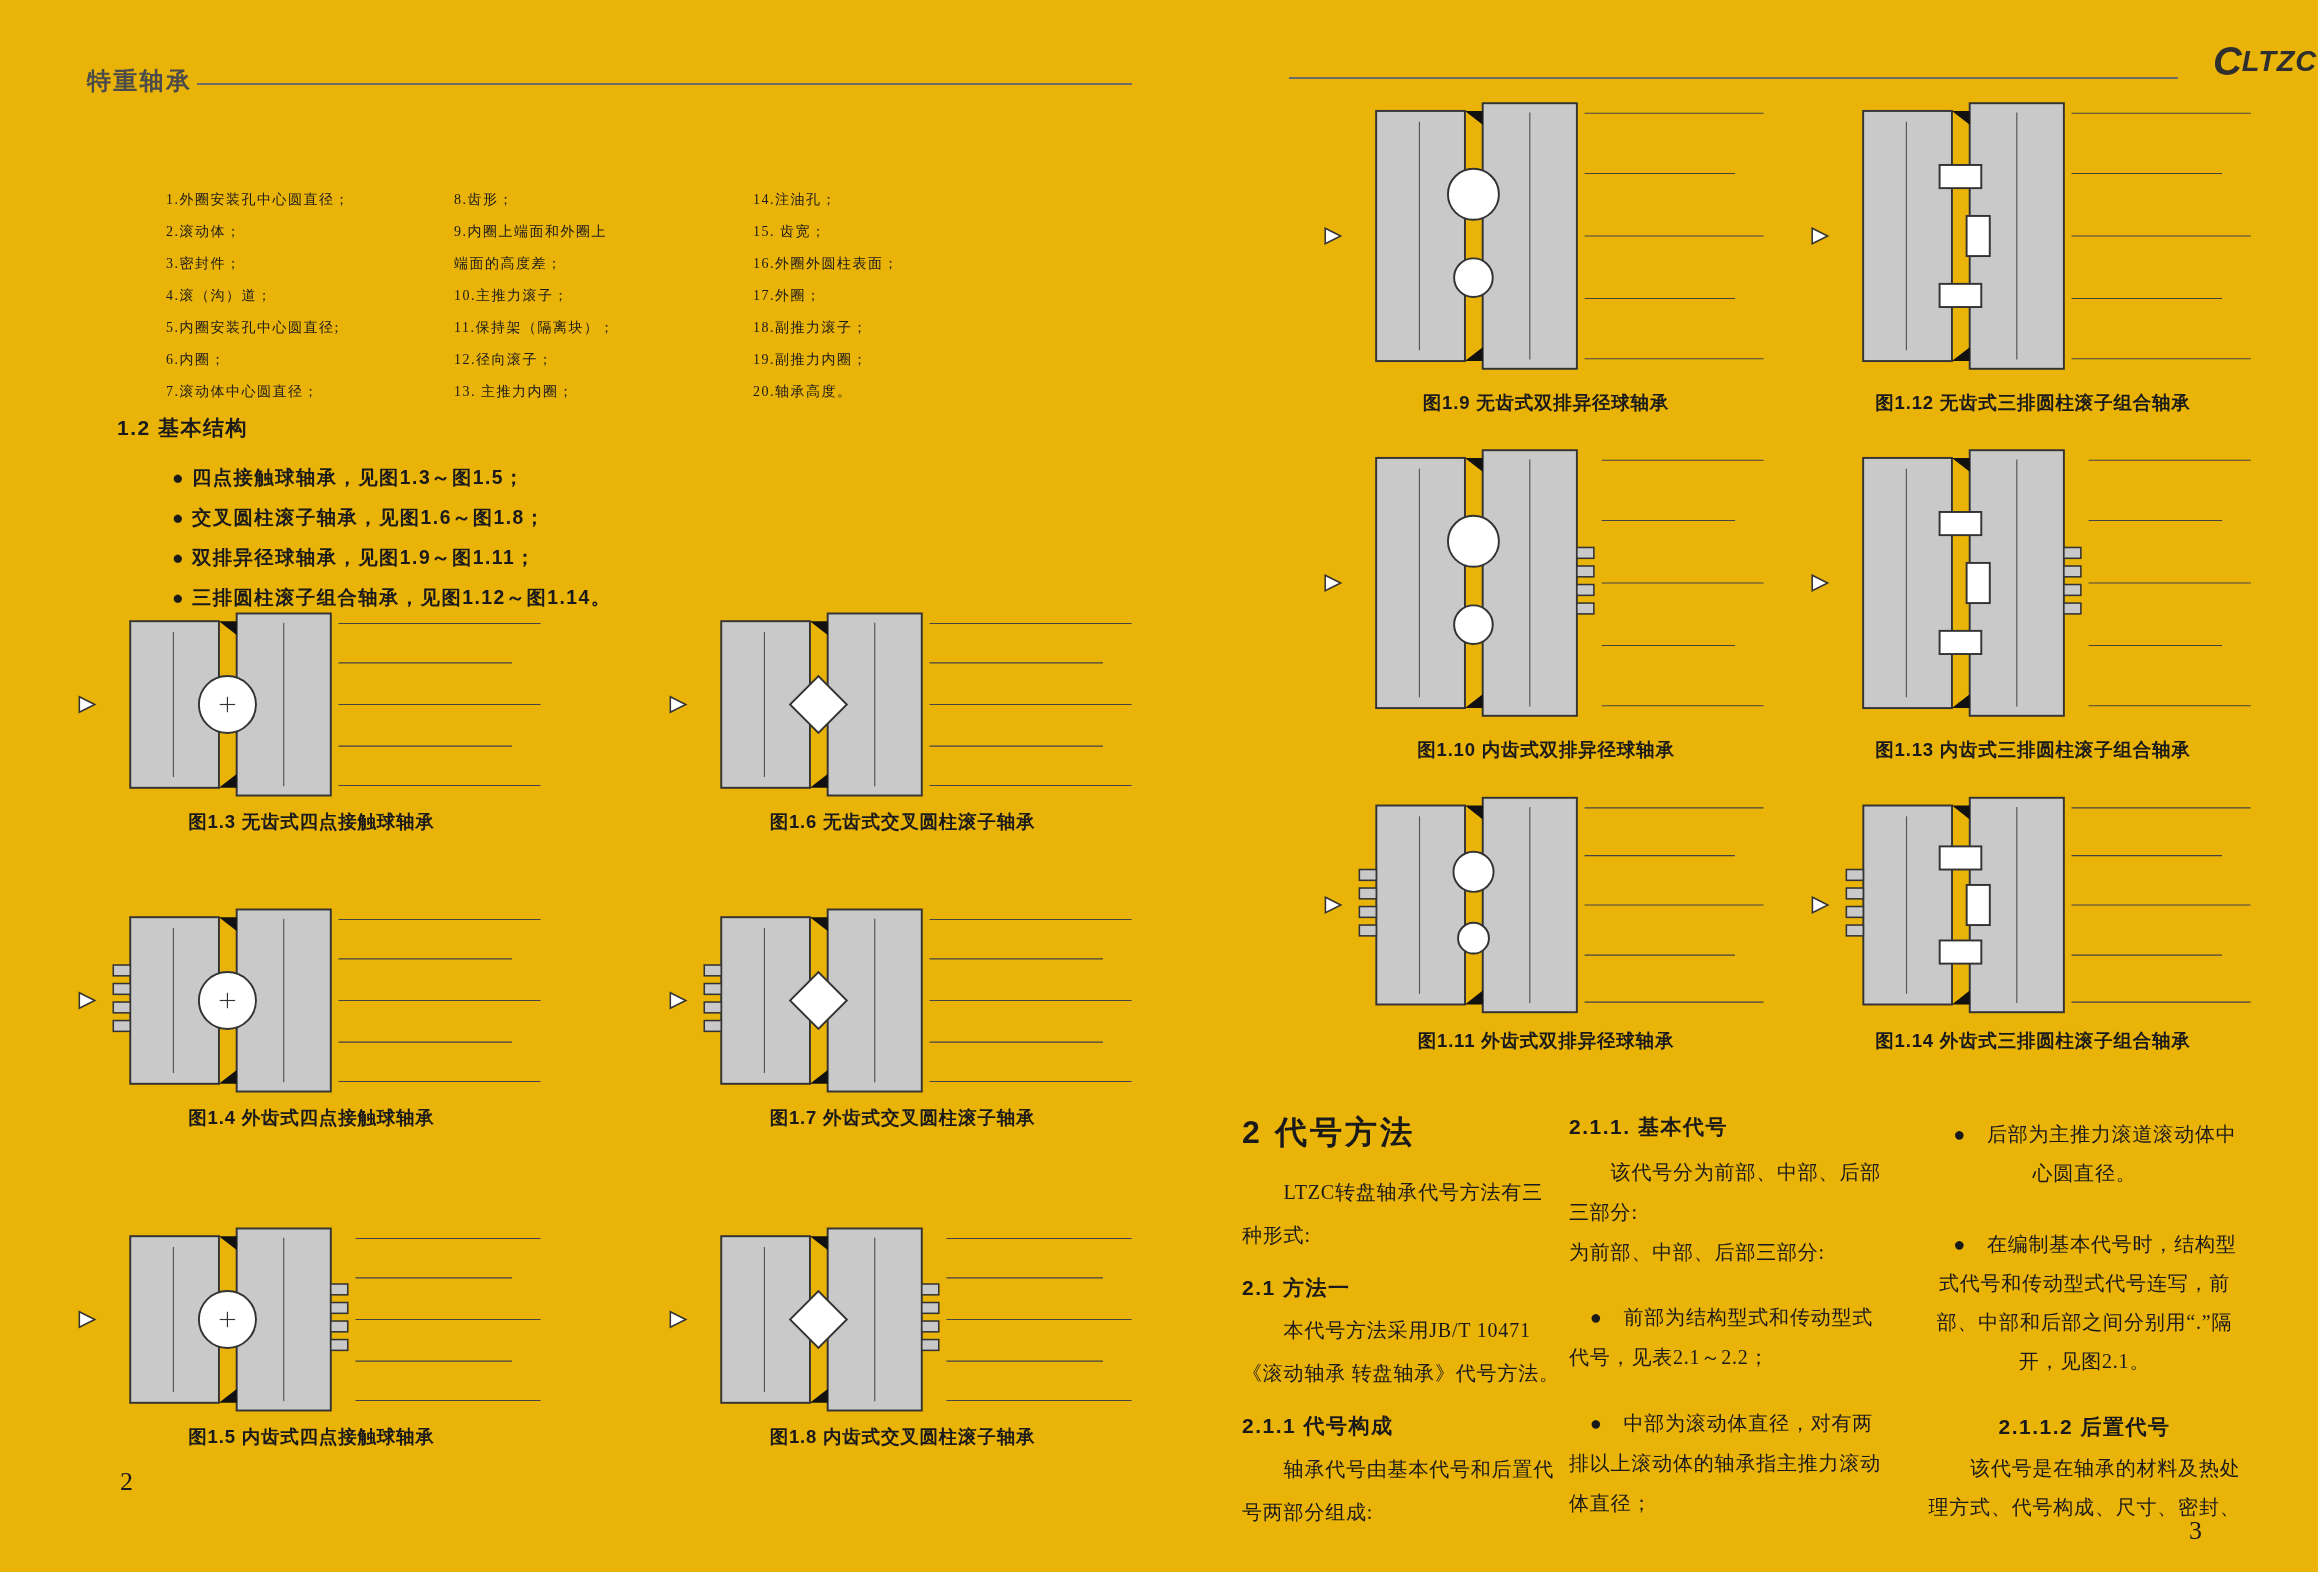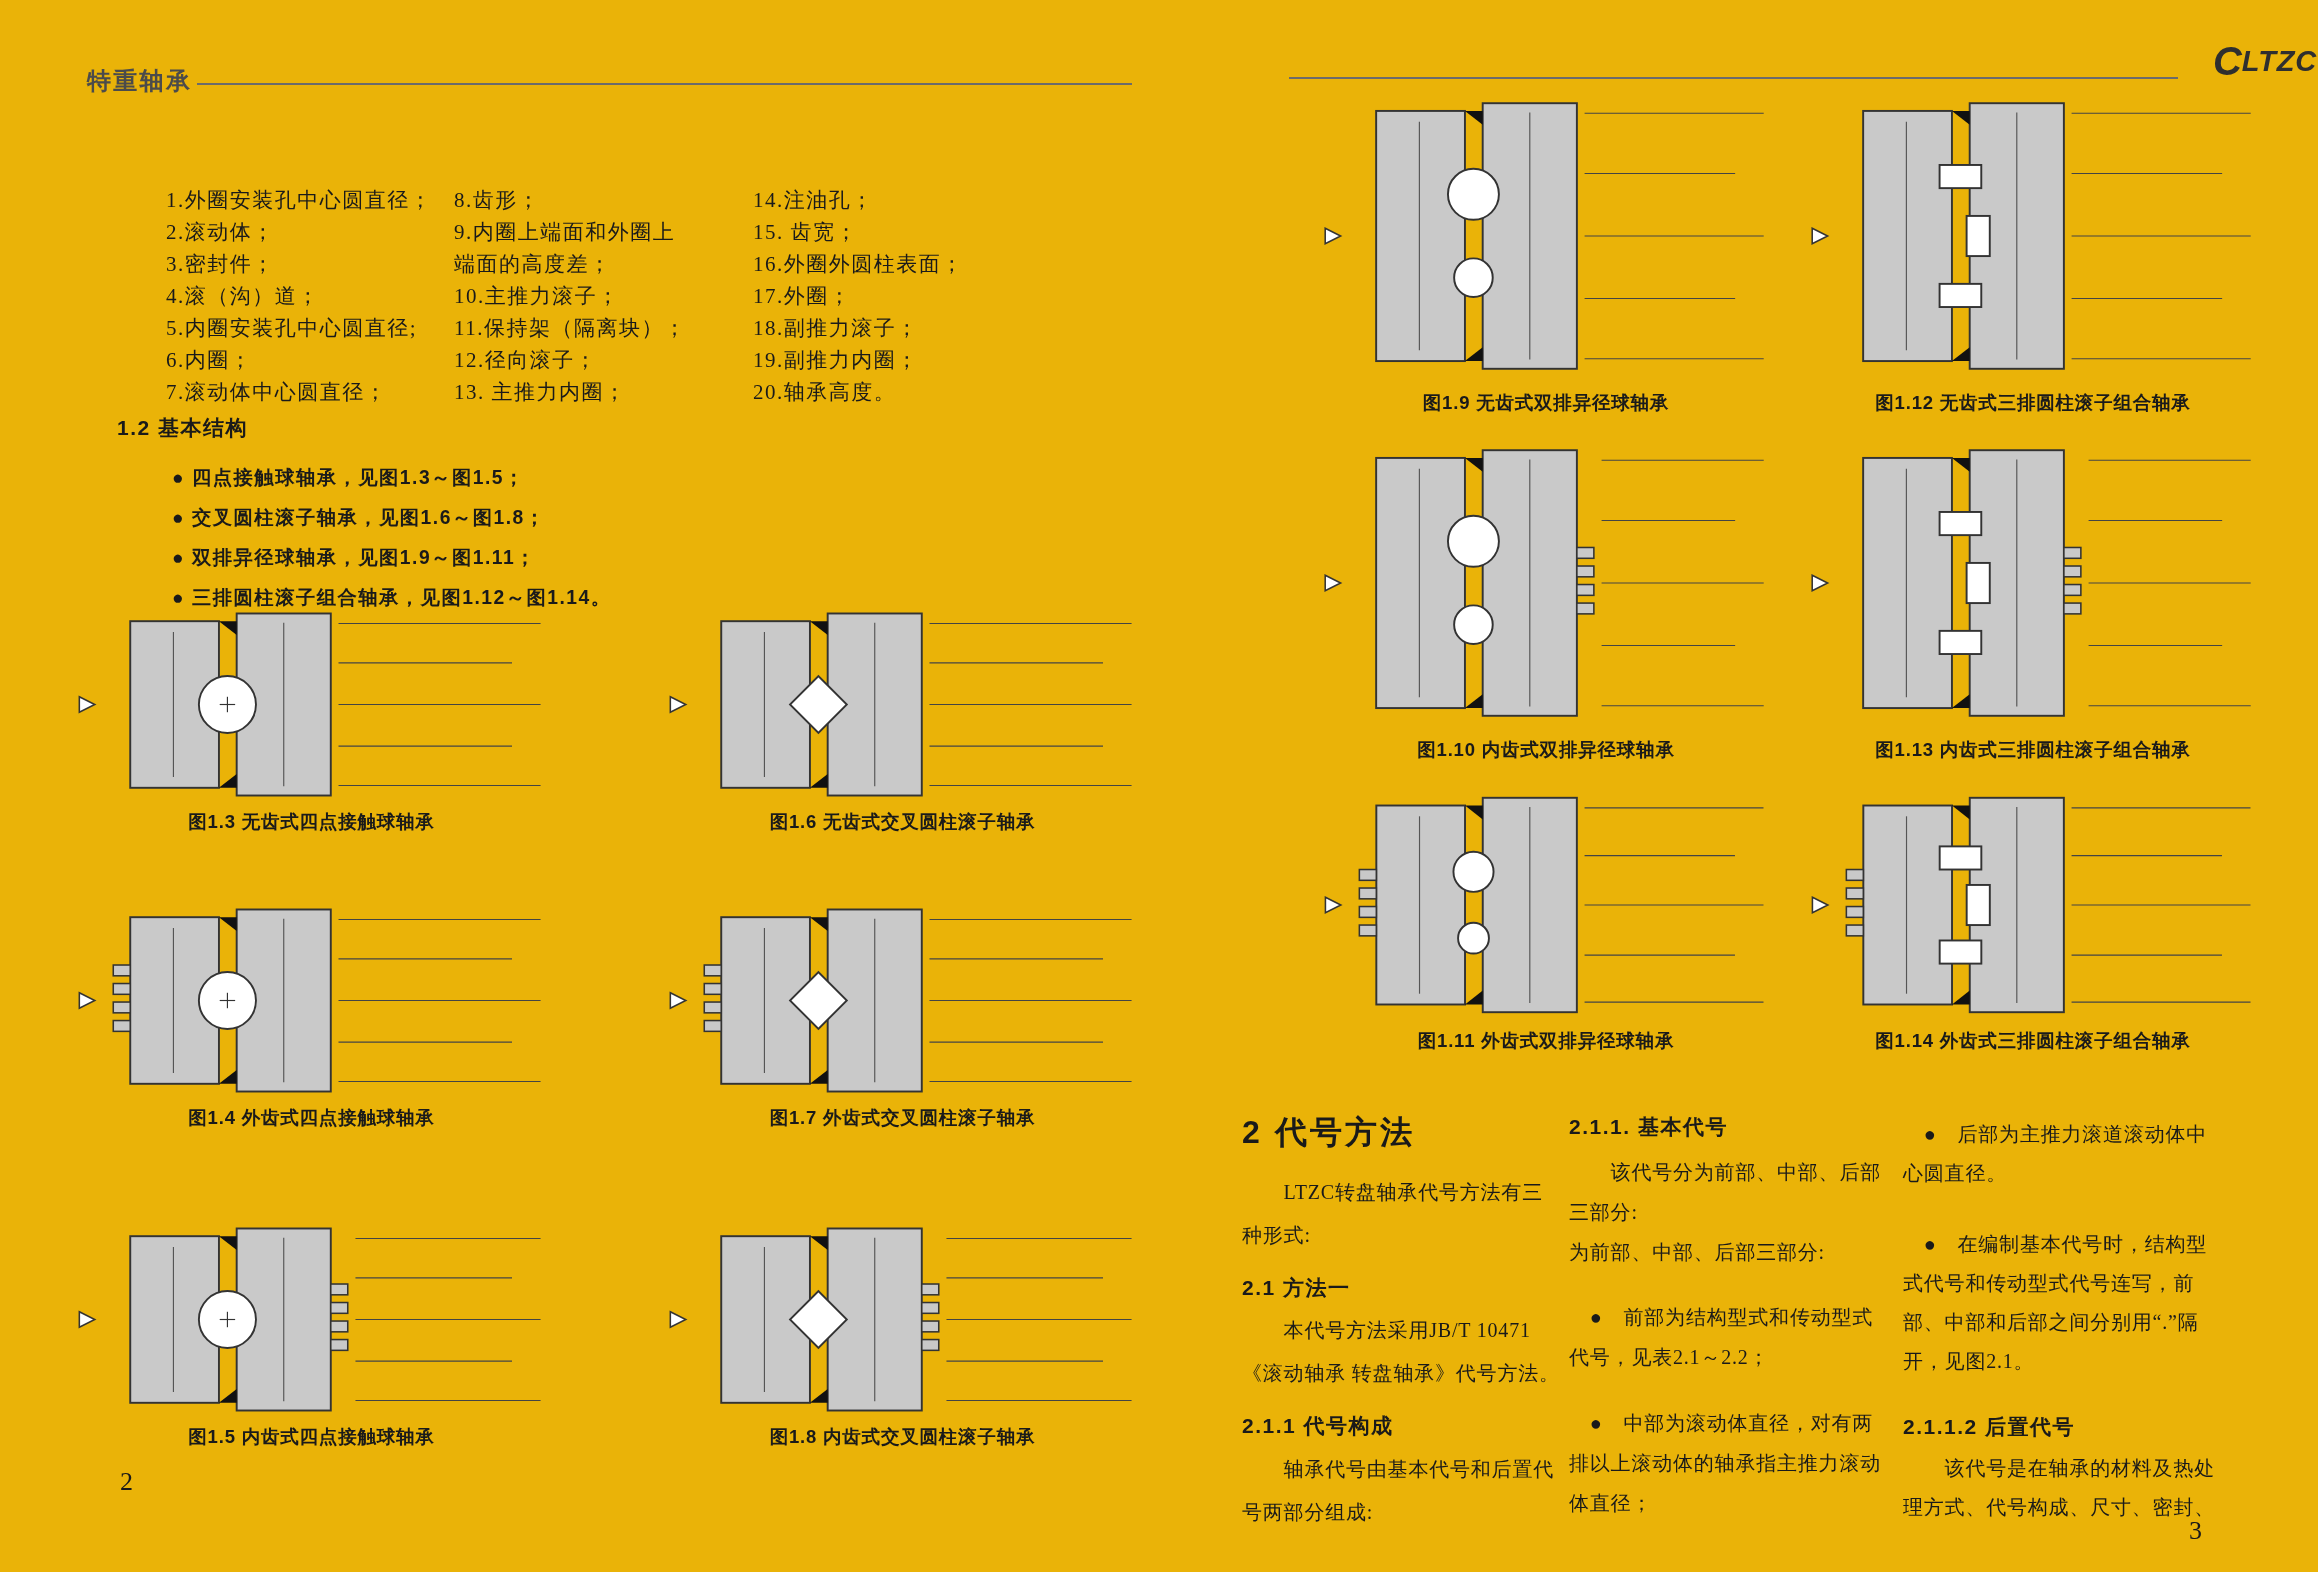--- a/index.html
+++ b/index.html
@@ -4,21 +4,21 @@
 <style>
   html,body{margin:0;padding:0;background:#eee;}
   #page{position:relative;width:2319px;height:1573px;background:#eab308;overflow:hidden;
         font-family:"Liberation Serif",serif;color:#1a1a1a;}
   .abs{position:absolute;}
   
   .lp-header{left:87px;top:65px;font-family:"Liberation Sans",sans-serif;
              font-weight:bold;font-size:24px;color:#4b4b4b;letter-spacing:2.3px;}
   .hrule{height:2.3px;background:#6b6b6b;}
   
-  .plist{font-size:21px;line-height:32px;letter-spacing:1.5px;white-space:nowrap;}
+  .plist{font-size:14px;line-height:32px;letter-spacing:1.5px;white-space:nowrap;}
   
   .sec12-title{left:117px;top:414px;font-family:"Liberation Sans",sans-serif;
                font-weight:bold;font-size:21px;letter-spacing:1.5px;}
   .sec12-bullets{left:172px;top:458px;font-family:"Liberation Sans",sans-serif;
                  font-weight:600;font-size:19.3px;line-height:40px;letter-spacing:1.5px;white-space:nowrap;}
   
   .fig{position:absolute;text-align:center;}
   .fig .cap{margin-top:4.6px;font-family:"Liberation Sans",sans-serif;
             font-weight:bold;font-size:18.5px;letter-spacing:0.8px;white-space:nowrap;}
   
@@ -391,21 +391,21 @@
       <div class="p">
         <div>　●　前部为结构型式和传动型式</div>
         <div>代号，见表2.1～2.2；</div>
       </div>
       <div class="p">
         <div>　●　中部为滚动体直径，对有两</div>
         <div>排以上滚动体的轴承指主推力滚动</div>
         <div>体直径；</div>
       </div>
     </div>
-  <div id="s2colC" class="s2col s2 colC" style="left:1903px;top:1115px;width:363px;">
+  <div id="s2colC" class="s2col s2 colC" style="left:1903px;top:1115px;width:363px;text-align:center;">
       <div class="p">
         <div>　●　后部为主推力滚道滚动体中</div>
         <div>心圆直径。</div>
       </div>
       <div class="p">
         <div>　●　在编制基本代号时，结构型</div>
         <div>式代号和传动型式代号连写，前</div>
         <div>部、中部和后部之间分别用“.”隔</div>
         <div>开，见图2.1。</div>
       </div>

